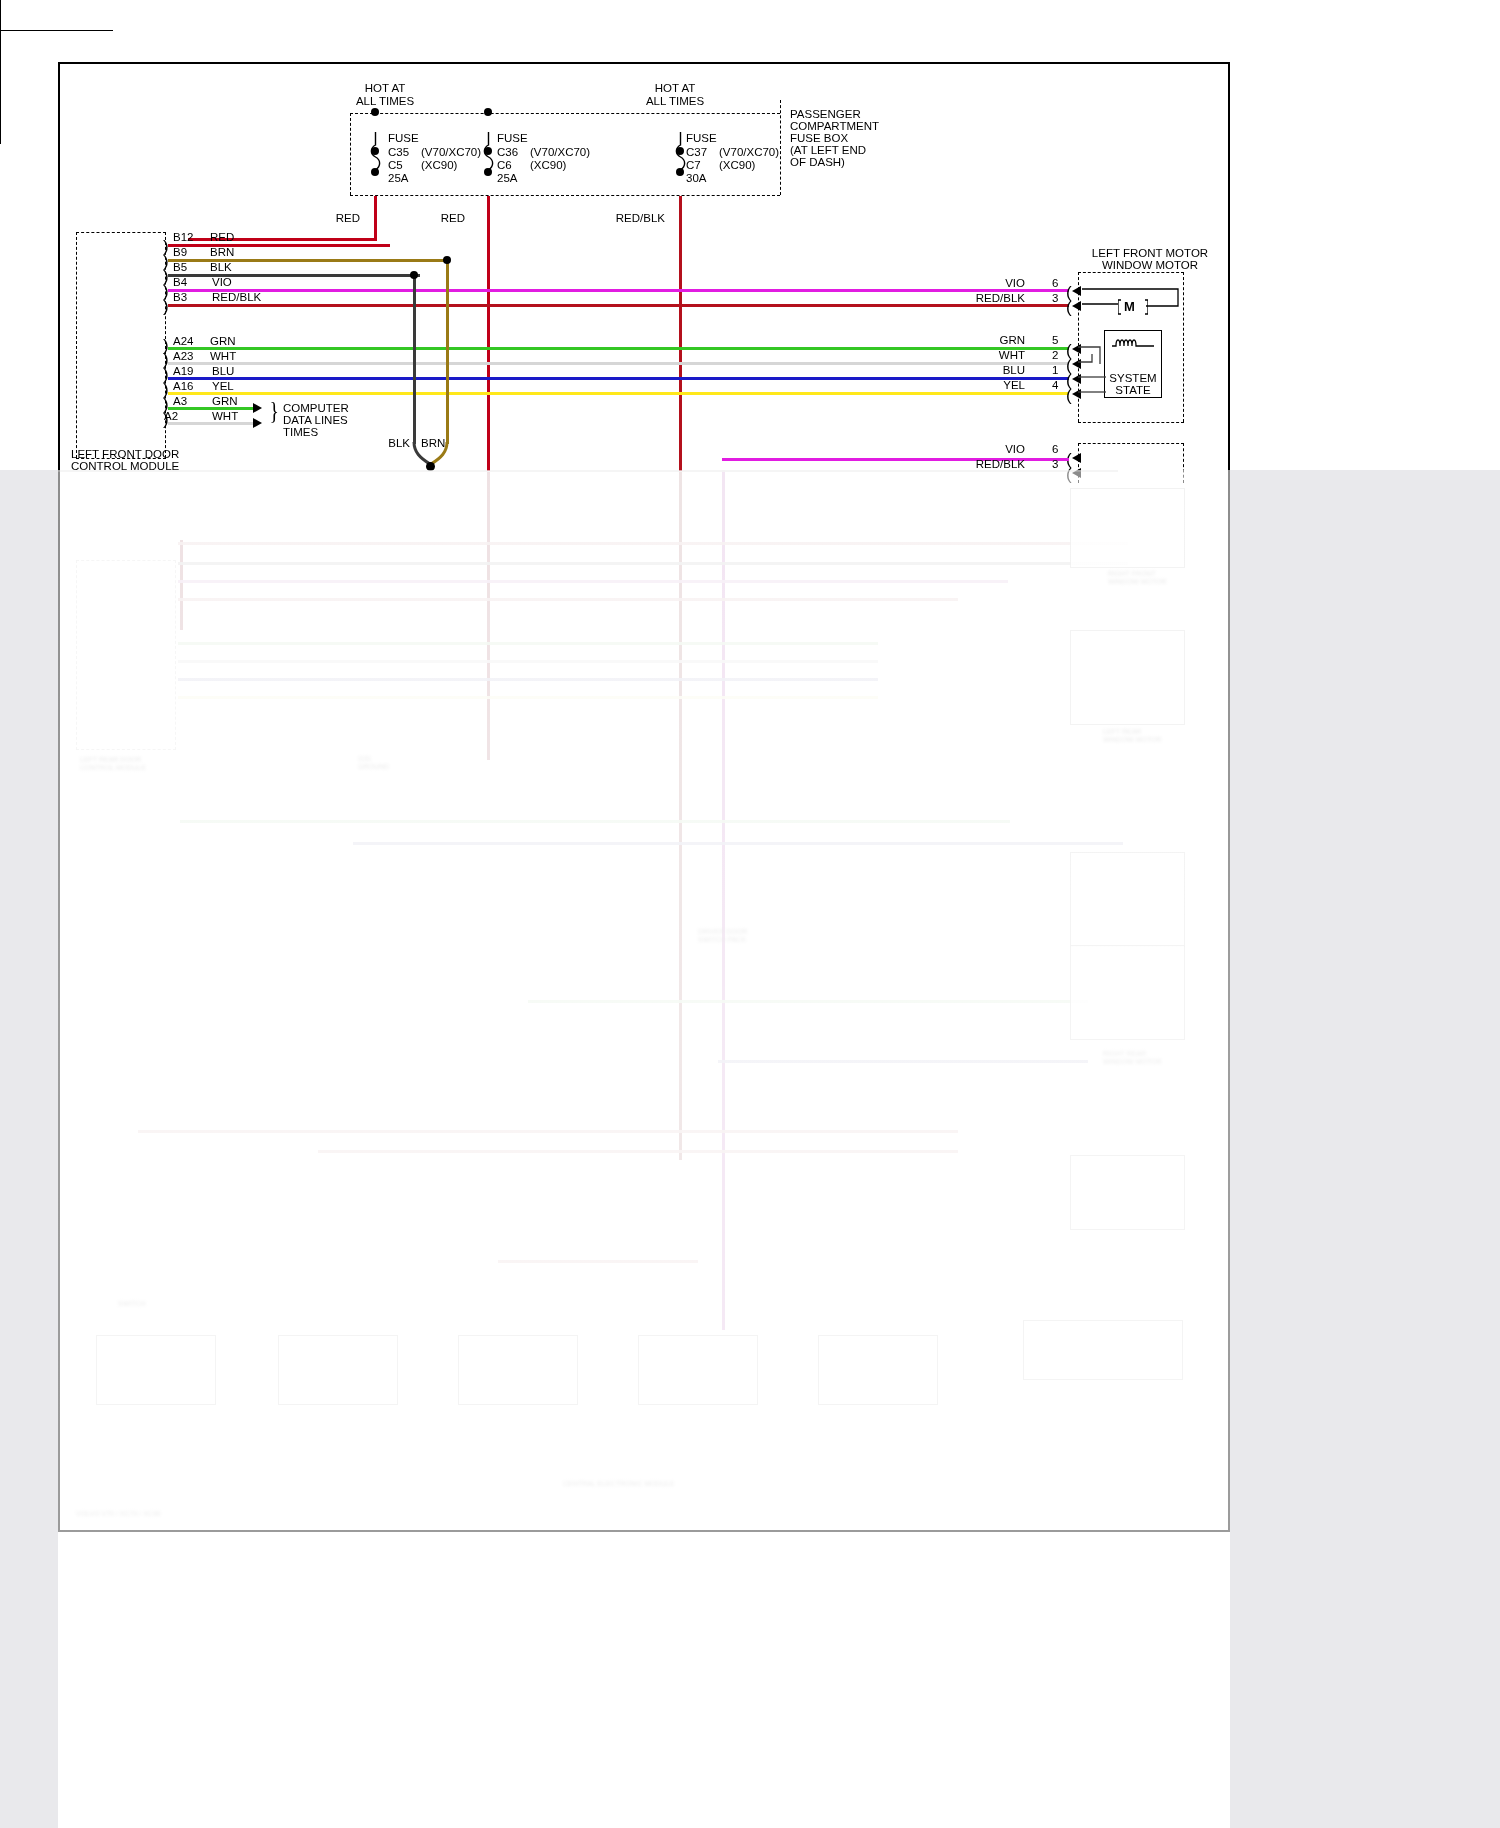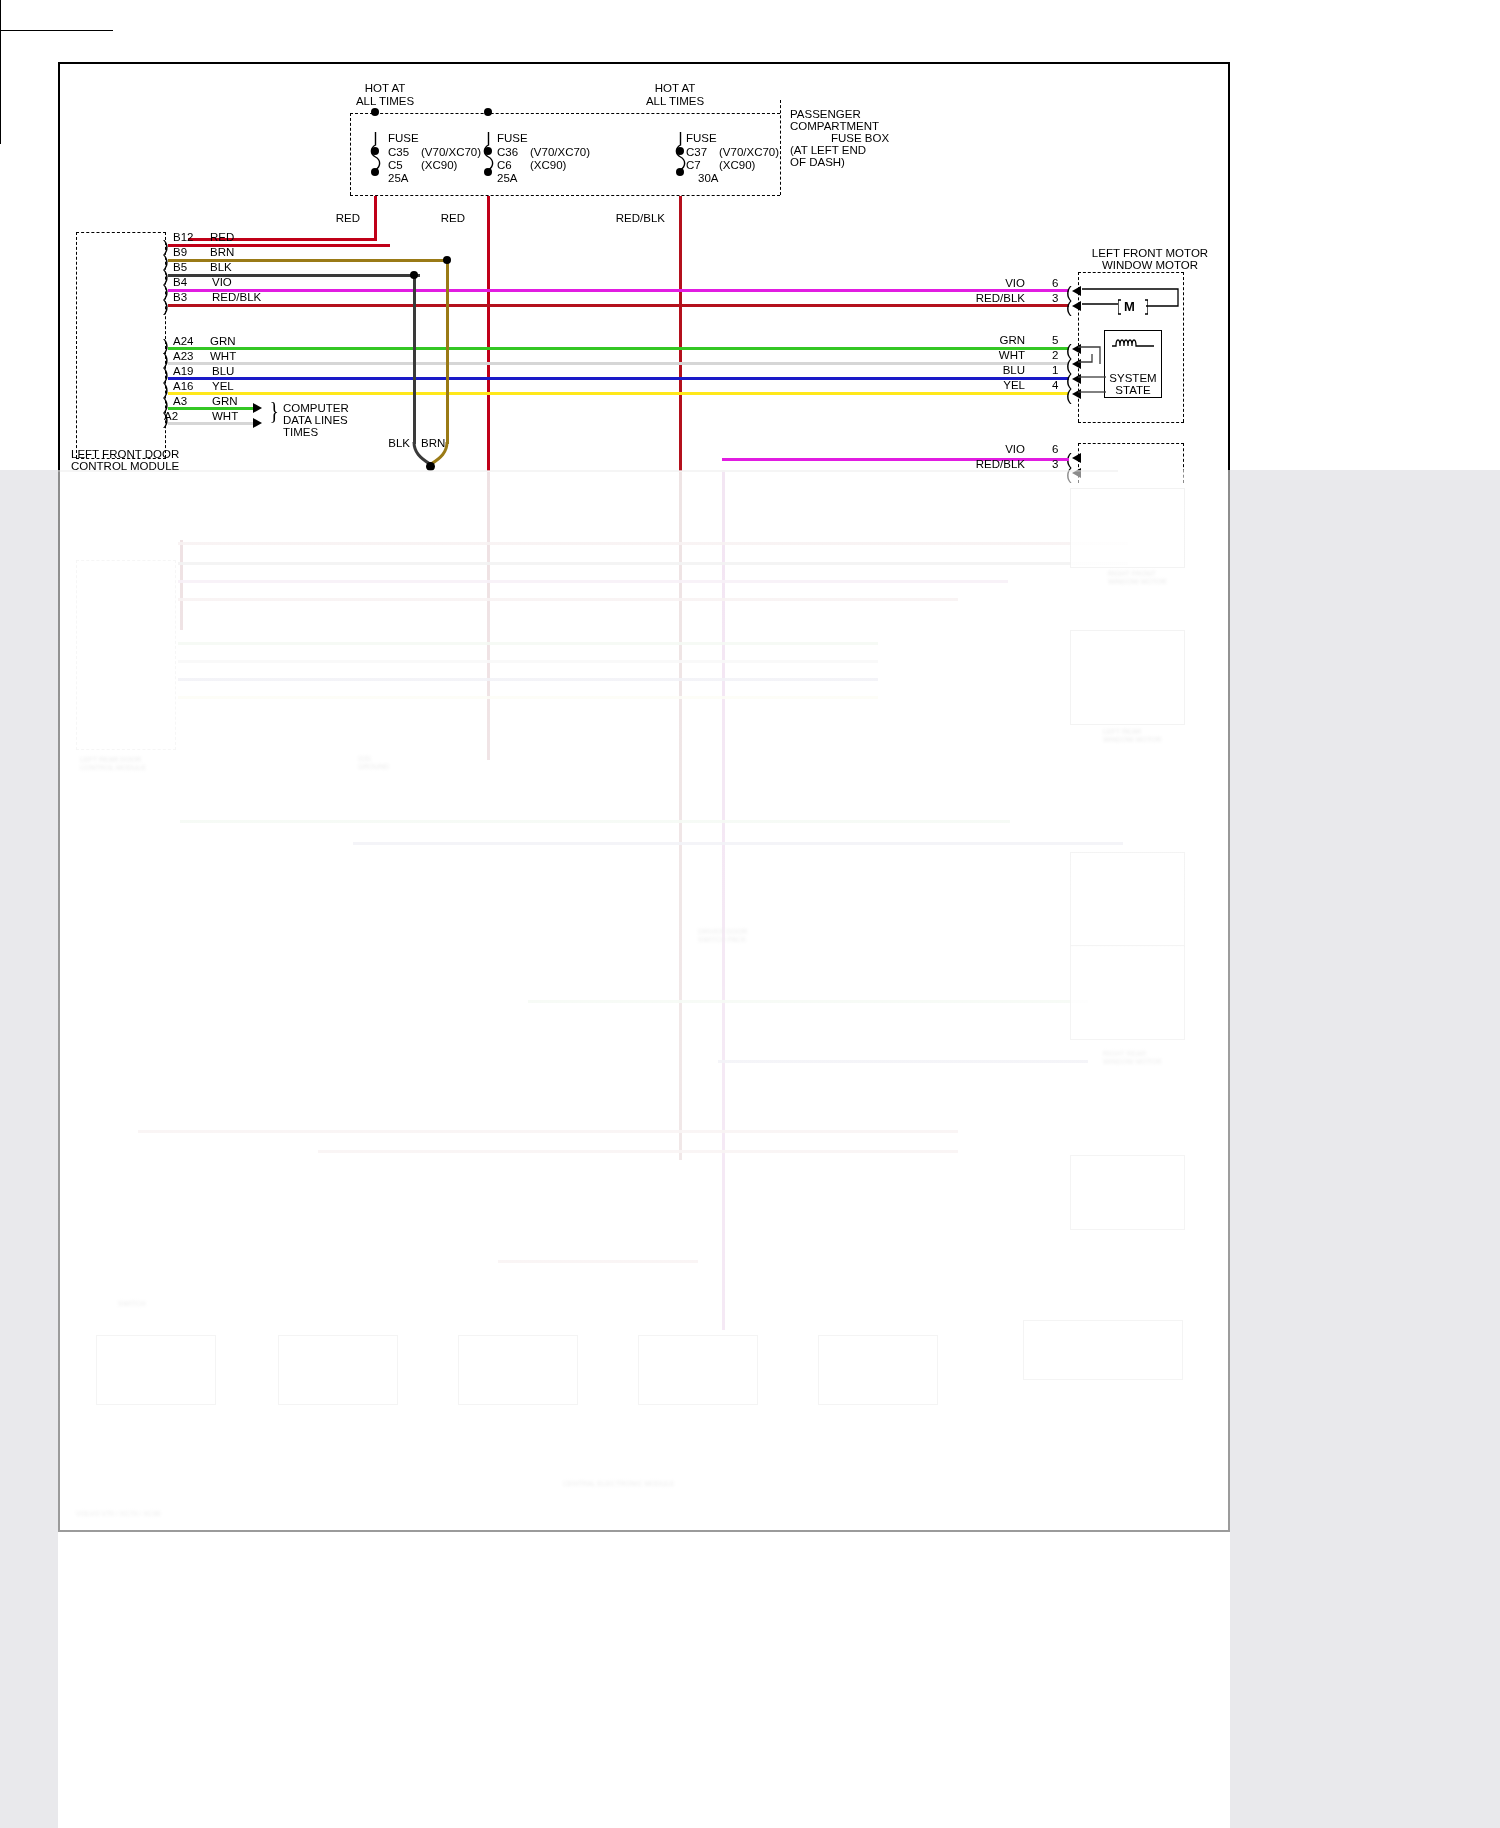--- a/index.html
+++ b/index.html
@@ -65,21 +65,21 @@
   <div class="lbl c" style="left:620px;top:82px;width:110px;">HOT AT
 ALL TIMES</div>
 
   <div class="dash-h" style="left:350px;top:113px;width:430px;"></div>
   <div class="dash-v" style="left:350px;top:113px;height:82px;"></div>
   <div class="dash-h" style="left:350px;top:195px;width:430px;"></div>
   <div class="dash-v" style="left:780px;top:100px;height:95px;"></div>
 
   <div class="lbl" style="left:790px;top:108px;width:140px;">PASSENGER</div>
   <div class="lbl" style="left:790px;top:120px;width:140px;">COMPARTMENT</div>
-  <div class="lbl" style="left:790px;top:132px;width:140px;text-align:center;">FUSE BOX</div>
+  <div class="lbl" style="left:790px;top:132px;width:140px;">FUSE BOX</div>
   <div class="lbl" style="left:790px;top:144px;width:140px;">(AT LEFT END</div>
   <div class="lbl" style="left:790px;top:156px;width:140px;">OF DASH)</div>
 
   <div class="thin-v" style="left:375px;top:103px;height:30px;"></div>
   <div class="dot" style="left:371px;top:108px;"></div>
   <div class="thin-h" style="left:375px;top:112px;width:113px;"></div>
   <div class="dot" style="left:371px;top:147px;"></div>
   <div class="dot" style="left:371px;top:168px;"></div>
   <div class="fuse" style="position:absolute;left:368px;top:132px;">
     <svg width="16" height="42" viewBox="0 0 16 42">
@@ -117,21 +117,21 @@
   <div class="fuse" style="position:absolute;left:673px;top:132px;">
     <svg width="16" height="42" viewBox="0 0 16 42">
         <path d="M7.5 0 L7.5 13 C2 16 2 22 7.5 25 C13 28 13 34 7.5 38 L7.5 42" fill="none" stroke="#000" stroke-width="1.4"></path>
       </svg>
   </div>
   <div class="lbl" style="left:686px;top:132px;">FUSE</div>
   <div class="lbl" style="left:686px;top:146px;">C37</div>
   <div class="lbl" style="left:719px;top:146px;">(V70/XC70)</div>
   <div class="lbl" style="left:686px;top:159px;">C7</div>
   <div class="lbl" style="left:719px;top:159px;">(XC90)</div>
-  <div class="lbl" style="left:686px;top:172px;margin-left:12px;">30A</div>
+  <div class="lbl" style="left:686px;top:172px;">30A</div>
 
   <div class="lbl r" style="left:315px;top:212px;width:45px;">RED</div>
   <div class="lbl r" style="left:420px;top:212px;width:45px;">RED</div>
   <div class="lbl r" style="left:595px;top:212px;width:70px;">RED/BLK</div>
 
   <div class="w v" style="left:374px;top:196px;height:44px;border-left-color:#c00018;"></div>
   <div class="w h" style="left:188px;top:238px;width:189px;border-top-color:#c00018;"></div>
   <div class="w v" style="left:487px;top:196px;height:275px;border-left-color:#c00018;"></div>
   <div class="w v" style="left:679px;top:196px;height:275px;border-left-color:#b4101c;"></div>
 

